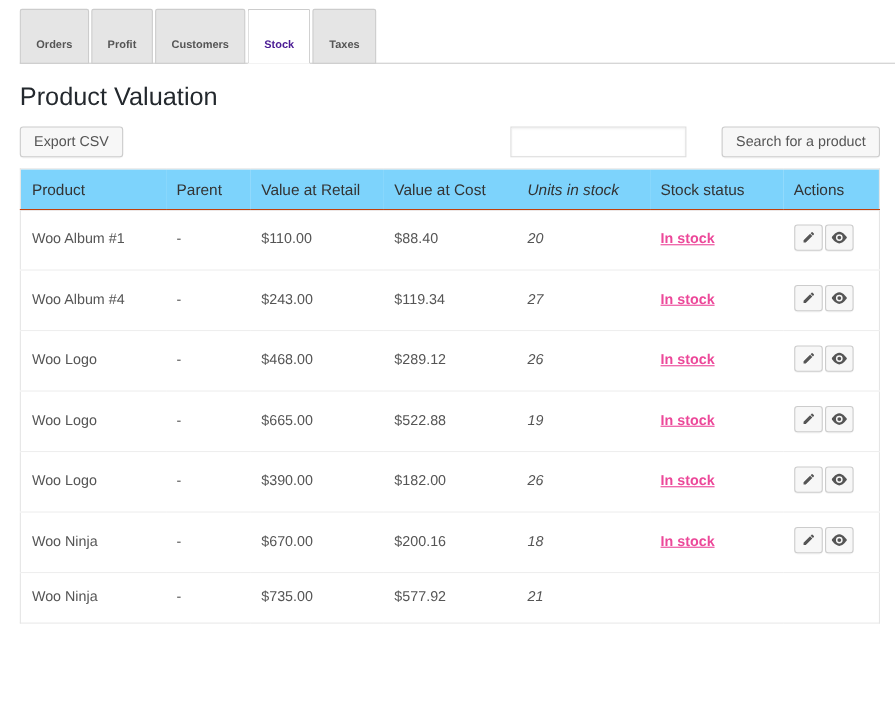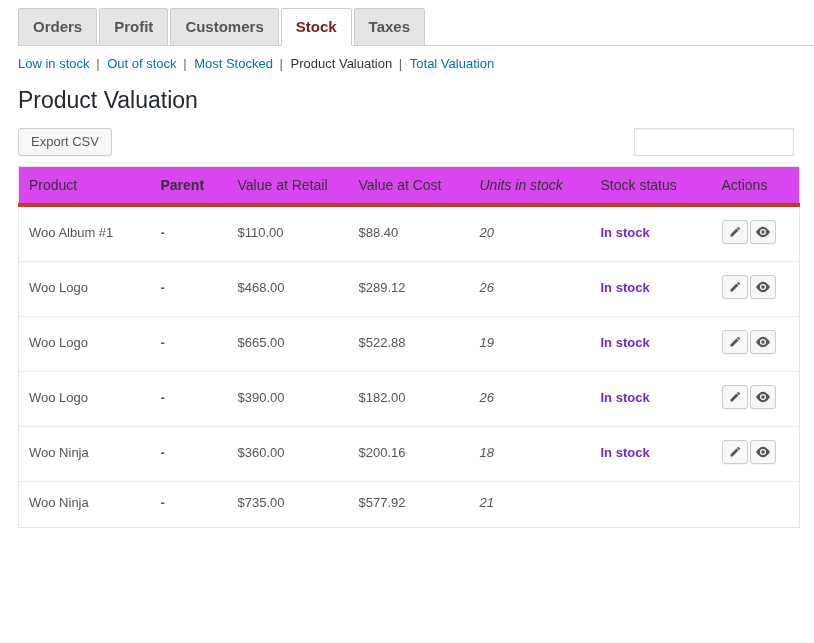--- a/index.html
+++ b/index.html
@@ -22,37 +22,37 @@
   }
   .tabs::after {
     content: "";
     position: absolute;
     left: 0; right: 0; bottom: 0;
     border-bottom: 1px solid #ccc;
     z-index: 0;
   }
   .tab {
     display: inline-block;
-    padding: 9px 14px 10px;
+    padding: 27px 14px 10px;
     margin: 0 2px 0 0;
     border: 1px solid #ccc;
     background: #e5e5e5;
     color: #555;
-    font-size: 15px;
+    font-size: 10px;
     font-weight: 600;
     position: relative;
     z-index: 1;
     border-top-left-radius: 2px;
     border-top-right-radius: 2px;
     cursor: pointer;
   }
   .tab.active {
     background: #fff;
     border-bottom-color: #fff;
-    color: #7f1d1d;
+    color: #4c1d95;
   }
 
   
   .sublinks {
     margin: 10px 0 0 18px;
     font-size: 13px;
     color: #555;
   }
   .sublinks a {
     color: #0073aa;
@@ -108,69 +108,69 @@
     border-collapse: collapse;
     border: 1px solid #e5e5e5;
     background: #fff;
   }
   thead th {
     text-align: left;
     font-weight: 400;
     font-size: 14px;
     color: #333;
     padding: 10px 10px;
-    background: #d946ef;
-    border-bottom: 4px solid #c2410c;
+    background: #7dd3fc;
+    border-bottom: 1px solid #c2410c;
   }
   tbody td {
     padding: 13px 10px 17px;
     font-size: 13px;
     color: #555;
     border-top: 1px solid #eee;
     vertical-align: middle;
   }
   tbody tr:first-child td { border-top: none; }
-  .in-stock { color: #6d28d9; font-weight: 700; }
+  .in-stock { color: #ec4899; font-weight: 700; text-decoration: underline; }
   .actions-cell { white-space: nowrap; }
   .icon-btn {
     display: inline-block;
     width: 26px;
     height: 24px;
     border: 1px solid #ccc;
     border-radius: 3px;
     background: #f7f7f7;
     vertical-align: middle;
     margin-right: 2px;
     cursor: pointer;
     line-height: 20px;
     text-align: center;
     color: #555;
     box-shadow: 0 1px 0 rgba(0,0,0,0.04);
   }
   .icon-btn svg { vertical-align: middle; }
 
   th:nth-child(1), td:nth-child(1) { width: 120px; }
-  th:nth-child(2), td:nth-child(2) { width: 70px; font-weight: bold; }
+  th:nth-child(2), td:nth-child(2) { width: 70px; }
   th:nth-child(3), td:nth-child(3) { width: 110px; }
   th:nth-child(4), td:nth-child(4) { width: 110px; }
   th:nth-child(5), td:nth-child(5) { width: 110px; font-style: italic; }
   th:nth-child(6), td:nth-child(6) { width: 110px; }
   th:nth-child(7), td:nth-child(7) { width: 80px; }
 </style>
 </head>
 <body>
 
 <div class="wrapper">
   <div class="tabs" id="tabs"><span class="tab">Orders</span><span class="tab">Profit</span><span class="tab">Customers</span><span class="tab active">Stock</span><span class="tab">Taxes</span></div>
-  <div class="sublinks" id="sublinks"><a>Low in stock</a><span class="sep"> | </span><a>Out of stock</a><span class="sep"> | </span><a>Most Stocked</a><span class="sep"> | </span><span class="current">Product Valuation</span><span class="sep"> | </span><a>Total Valuation</a></div>
   <h1>Product Valuation</h1>
   <div class="toolbar">
     <button class="btn">Export CSV</button>
     <div class="toolbar-spacer"></div>
     <input class="search-input" type="text" value="" style="">
+    <button class="btn">Search for a product</button>
   </div>
   <table class="data">
     <thead>
         <tr id="thead-row">
           <th>Product</th>
           <th>Parent</th>
           <th>Value at Retail</th>
           <th>Value at Cost</th>
           <th>Units in stock</th>
           <th>Stock status</th>
@@ -185,20 +185,33 @@
           <td>$88.40</td>
           <td>20</td>
           <td><span class="in-stock">In stock</span></td>
           <td class="actions-cell"><span class="icon-btn"><span><svg width="12" height="12" viewBox="0 0 16 16">
                   <path fill="#555" d="M12.9 1.5l1.6 1.6c.3.3.3.8 0 1.1l-1.2 1.2-2.7-2.7 1.2-1.2c.3-.3.8-.3 1.1 0zM2 11.3l7.9-7.9 2.7 2.7L4.7 14 2 14v-2.7z"></path>
                 </svg></span></span><span class="icon-btn"><span><svg width="14" height="12" viewBox="0 0 16 12">
                   <path fill="#555" d="M8 0C3.6 0 0 6 0 6s3.6 6 8 6 8-6 8-6-3.6-6-8-6zm0 9.5A3.5 3.5 0 118 2.5a3.5 3.5 0 010 7zm0-5.5a2 2 0 100 4 2 2 0 000-4z"></path>
                 </svg></span></span></td>
         </tr>
         <tr>
+          <td>Woo Album #4</td>
+          <td>-</td>
+          <td>$243.00</td>
+          <td>$119.34</td>
+          <td>27</td>
+          <td><span class="in-stock">In stock</span></td>
+          <td class="actions-cell"><span class="icon-btn"><span><svg width="12" height="12" viewBox="0 0 16 16">
+                  <path fill="#555" d="M12.9 1.5l1.6 1.6c.3.3.3.8 0 1.1l-1.2 1.2-2.7-2.7 1.2-1.2c.3-.3.8-.3 1.1 0zM2 11.3l7.9-7.9 2.7 2.7L4.7 14 2 14v-2.7z"></path>
+                </svg></span></span><span class="icon-btn"><span><svg width="14" height="12" viewBox="0 0 16 12">
+                  <path fill="#555" d="M8 0C3.6 0 0 6 0 6s3.6 6 8 6 8-6 8-6-3.6-6-8-6zm0 9.5A3.5 3.5 0 118 2.5a3.5 3.5 0 010 7zm0-5.5a2 2 0 100 4 2 2 0 000-4z"></path>
+                </svg></span></span></td>
+        </tr>
+        <tr>
           <td>Woo Logo</td>
           <td>-</td>
           <td>$468.00</td>
           <td>$289.12</td>
           <td>26</td>
           <td><span class="in-stock">In stock</span></td>
           <td class="actions-cell"><span class="icon-btn"><span><svg width="12" height="12" viewBox="0 0 16 16">
                   <path fill="#555" d="M12.9 1.5l1.6 1.6c.3.3.3.8 0 1.1l-1.2 1.2-2.7-2.7 1.2-1.2c.3-.3.8-.3 1.1 0zM2 11.3l7.9-7.9 2.7 2.7L4.7 14 2 14v-2.7z"></path>
                 </svg></span></span><span class="icon-btn"><span><svg width="14" height="12" viewBox="0 0 16 12">
                   <path fill="#555" d="M8 0C3.6 0 0 6 0 6s3.6 6 8 6 8-6 8-6-3.6-6-8-6zm0 9.5A3.5 3.5 0 118 2.5a3.5 3.5 0 010 7zm0-5.5a2 2 0 100 4 2 2 0 000-4z"></path>
@@ -226,21 +239,21 @@
           <td><span class="in-stock">In stock</span></td>
           <td class="actions-cell"><span class="icon-btn"><span><svg width="12" height="12" viewBox="0 0 16 16">
                   <path fill="#555" d="M12.9 1.5l1.6 1.6c.3.3.3.8 0 1.1l-1.2 1.2-2.7-2.7 1.2-1.2c.3-.3.8-.3 1.1 0zM2 11.3l7.9-7.9 2.7 2.7L4.7 14 2 14v-2.7z"></path>
                 </svg></span></span><span class="icon-btn"><span><svg width="14" height="12" viewBox="0 0 16 12">
                   <path fill="#555" d="M8 0C3.6 0 0 6 0 6s3.6 6 8 6 8-6 8-6-3.6-6-8-6zm0 9.5A3.5 3.5 0 118 2.5a3.5 3.5 0 010 7zm0-5.5a2 2 0 100 4 2 2 0 000-4z"></path>
                 </svg></span></span></td>
         </tr>
         <tr>
           <td>Woo Ninja</td>
           <td>-</td>
-          <td>$360.00</td>
+          <td>$670.00</td>
           <td>$200.16</td>
           <td>18</td>
           <td><span class="in-stock">In stock</span></td>
           <td class="actions-cell"><span class="icon-btn"><span><svg width="12" height="12" viewBox="0 0 16 16">
                   <path fill="#555" d="M12.9 1.5l1.6 1.6c.3.3.3.8 0 1.1l-1.2 1.2-2.7-2.7 1.2-1.2c.3-.3.8-.3 1.1 0zM2 11.3l7.9-7.9 2.7 2.7L4.7 14 2 14v-2.7z"></path>
                 </svg></span></span><span class="icon-btn"><span><svg width="14" height="12" viewBox="0 0 16 12">
                   <path fill="#555" d="M8 0C3.6 0 0 6 0 6s3.6 6 8 6 8-6 8-6-3.6-6-8-6zm0 9.5A3.5 3.5 0 118 2.5a3.5 3.5 0 010 7zm0-5.5a2 2 0 100 4 2 2 0 000-4z"></path>
                 </svg></span></span></td>
         </tr>
         <tr>

